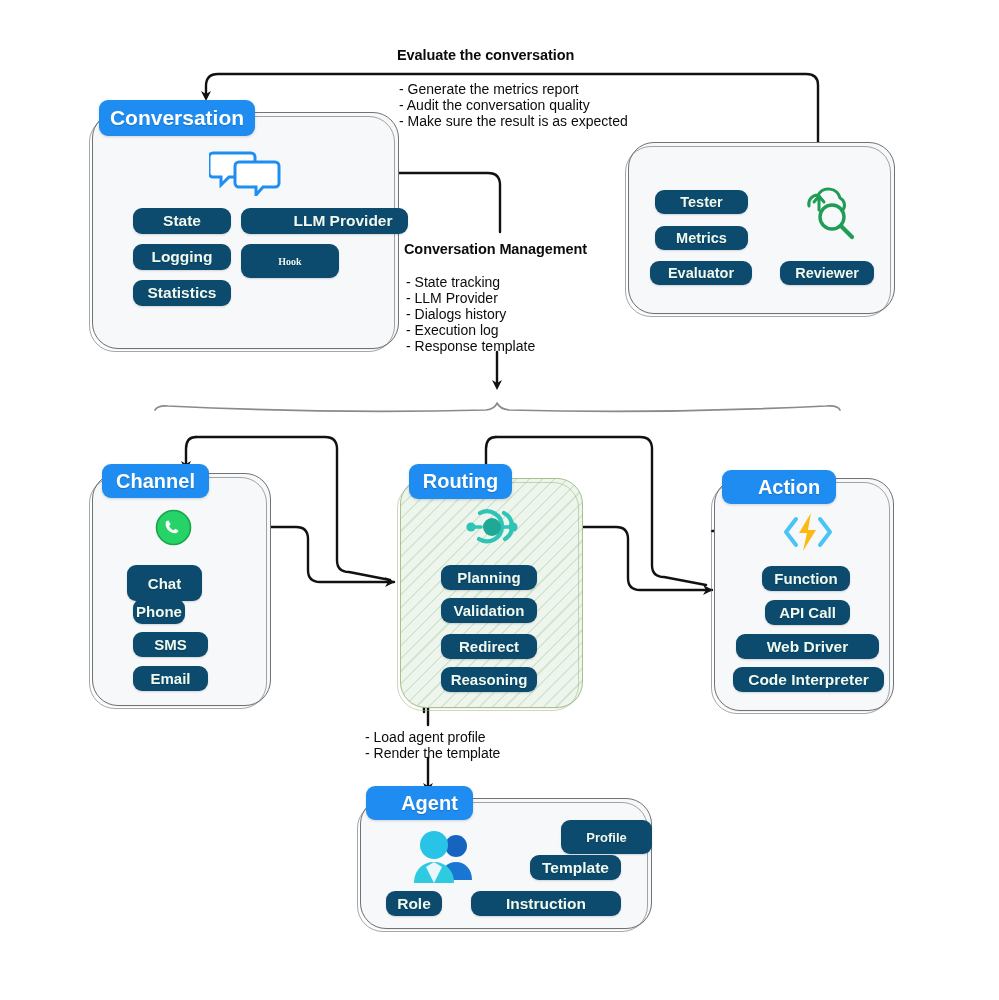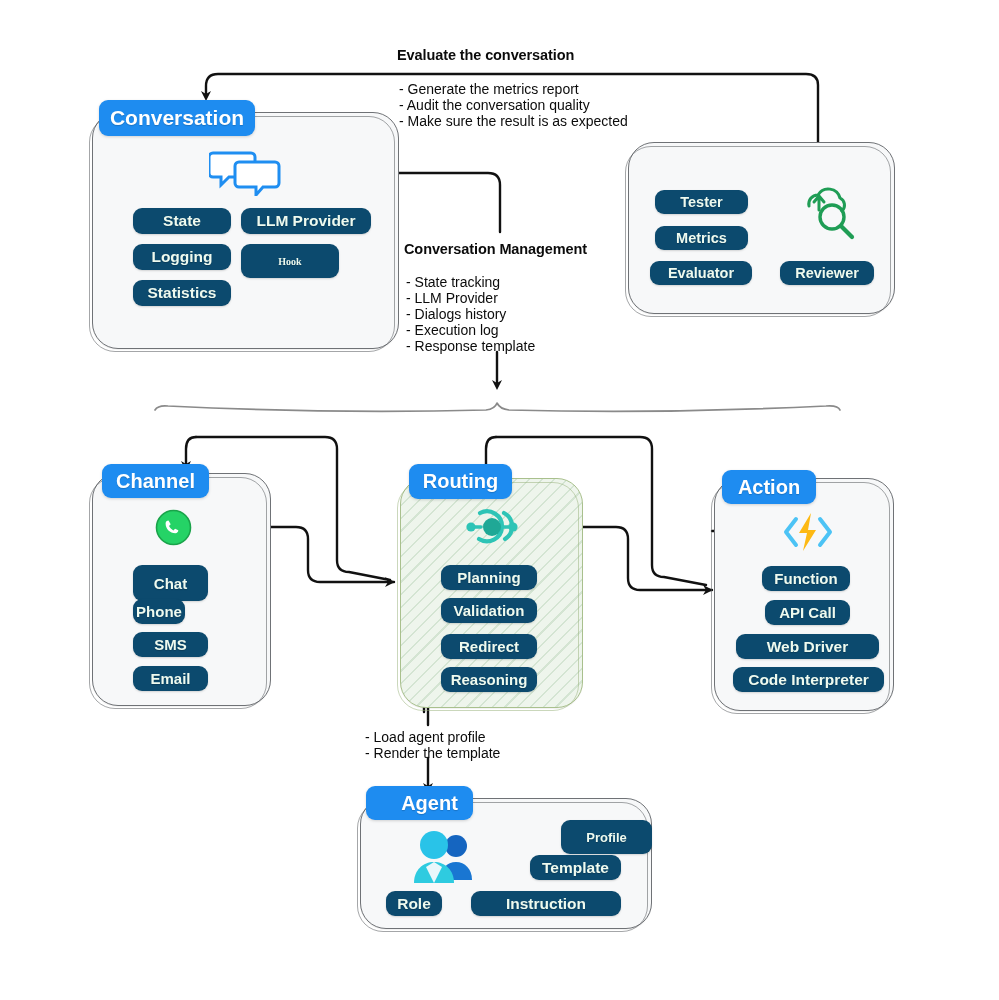--- a/index.html
+++ b/index.html
@@ -136,21 +136,21 @@
     <span>Conversation</span>
   </div>
 
   <svg class="icon" style="left:209px;top:148px;" width="72" height="48" viewBox="0 0 72 48">
     <path d="M4 5 h38 a4 4 0 0 1 4 4 v16 a4 4 0 0 1 -4 4 h-22 l-8 8 v-8 h-8 a4 4 0 0 1 -4 -4 v-16 a4 4 0 0 1 4 -4 z" fill="#ffffff" stroke="#1f8ef1" stroke-width="3"></path>
     <path d="M30 14 h36 a4 4 0 0 1 4 4 v17 a4 4 0 0 1 -4 4 h-12 l-7 8 v-8 h-17 a4 4 0 0 1 -4 -4 v-17 a4 4 0 0 1 4 -4 z" fill="#ffffff" stroke="#1f8ef1" stroke-width="3"></path>
   </svg>
   <div class="chip" style="left:133px;top:208px;width:98px;height:26px;font-size:15.5px;">
     <span>State</span>
   </div>
-  <div class="chip" style="left:241px;top:208px;width:130px;height:26px;font-size:15.5px;">
+  <div class="chip" style="left:241px;top:208px;width:130px;height:26px;font-size:15.5px;padding-left:37px;">
     <span>LLM Provider</span>
   </div>
   <div class="chip" style="left:133px;top:244px;width:98px;height:26px;font-size:15.5px;">
     <span>Logging</span>
   </div>
   <div class="chip" style="left:241px;top:244px;width:98px;height:34px;font-size:10px;font-family:Liberation Serif, serif;">
     <span>Hook</span>
   </div>
   <div class="chip" style="left:133px;top:280px;width:98px;height:26px;font-size:15.5px;">
     <span>Statistics</span>
@@ -181,21 +181,21 @@
   <div class="hdr" style="left:102px;top:464px;width:107px;height:34px;font-size:20px;">
     <span>Channel</span>
   </div>
 
   <svg class="icon" style="left:155px;top:509px;" width="37" height="37" viewBox="0 0 37 37">
     <circle cx="18.5" cy="18.5" r="17" fill="#25d366" stroke="#1aa34a" stroke-width="1.6"></circle>
     <path d="M13.5 11.5 c-1.6 0 -2.9 1.3 -2.9 2.9 c0 5.4 4.4 9.8 9.8 9.8
              c1.6 0 2.9 -1.3 2.9 -2.9 l-3.2 -1.6 l-1.7 1.7
              c-1.9 -0.9 -3.5 -2.5 -4.4 -4.4 l1.7 -1.7 z" fill="#ffffff"></path>
   </svg>
-  <div class="chip" style="left:133px;top:565px;width:75px;height:36px;font-size:15px;">
+  <div class="chip" style="left:127px;top:565px;width:75px;height:36px;font-size:15px;">
     <span>Chat</span>
   </div>
   <div class="chip" style="left:133px;top:599px;width:52px;height:25px;font-size:15px;">
     <span>Phone</span>
   </div>
   <div class="chip" style="left:133px;top:632px;width:75px;height:25px;font-size:15px;">
     <span>SMS</span>
   </div>
   <div class="chip" style="left:133px;top:666px;width:75px;height:25px;font-size:15px;">
     <span>Email</span>
@@ -221,21 +221,21 @@
     <span>Validation</span>
   </div>
   <div class="chip" style="left:441px;top:634px;width:96px;height:25px;font-size:15px;">
     <span>Redirect</span>
   </div>
   <div class="chip" style="left:441px;top:667px;width:96px;height:25px;font-size:15px;">
     <span>Reasoning</span>
   </div>
 
   <div class="card" style="left:714px;top:478px;width:178px;height:231px;"></div>
-  <div class="hdr" style="left:722px;top:470px;width:94px;height:34px;font-size:20px;">
+  <div class="hdr" style="left:722px;top:470px;width:94px;height:34px;font-size:20px;padding-left:20px;">
     <span>Action</span>
   </div>
 
   <svg class="icon" style="left:780px;top:510px;" width="56" height="44" viewBox="0 0 56 44">
     <path d="M16 9 L6 22 L16 35" fill="none" stroke="#4cc3f5" stroke-width="4" stroke-linecap="round" stroke-linejoin="round"></path>
     <path d="M40 9 L50 22 L40 35" fill="none" stroke="#4cc3f5" stroke-width="4" stroke-linecap="round" stroke-linejoin="round"></path>
     <path d="M31 3 L19 23 h8 l-4 18 l13 -21 h-8 z" fill="#fdb913"></path>
   </svg>
   <div class="chip" style="left:762px;top:566px;width:88px;height:25px;font-size:15px;">
     <span>Function</span>

